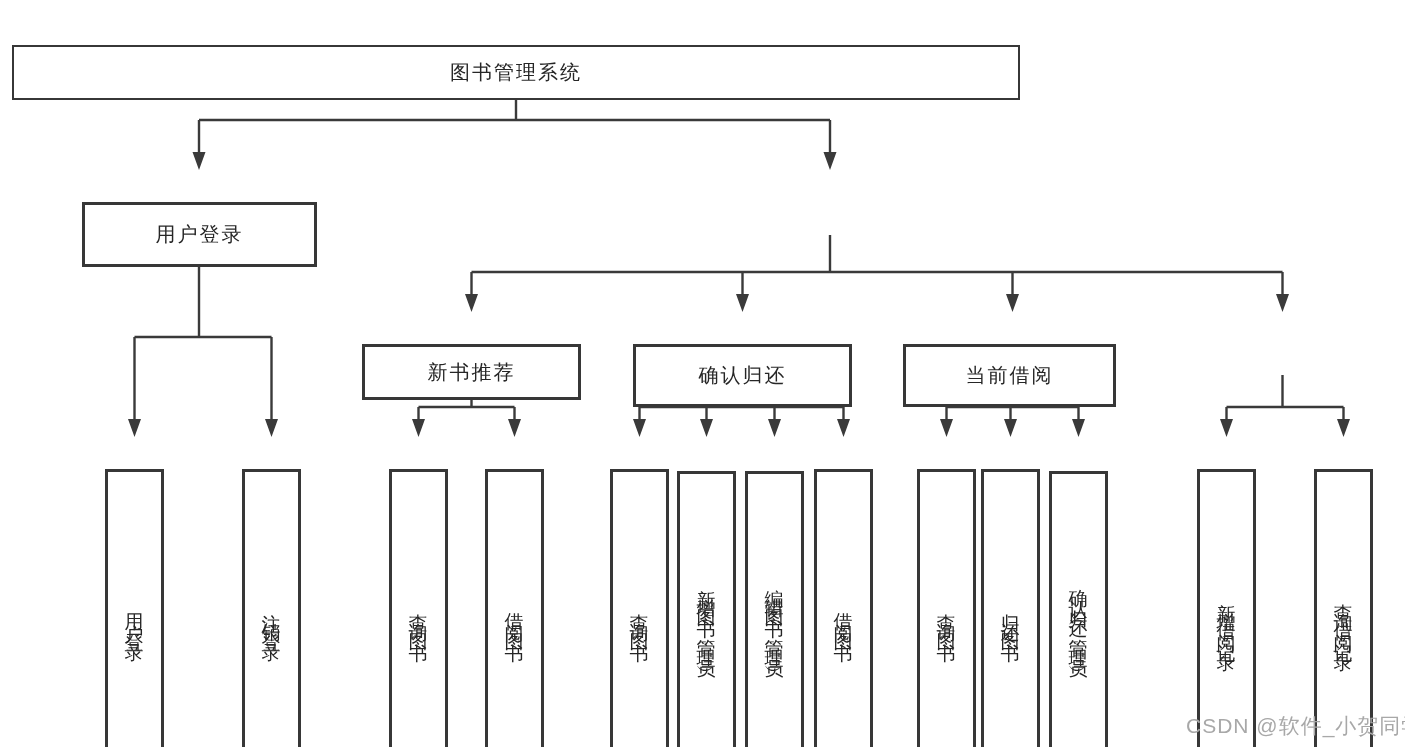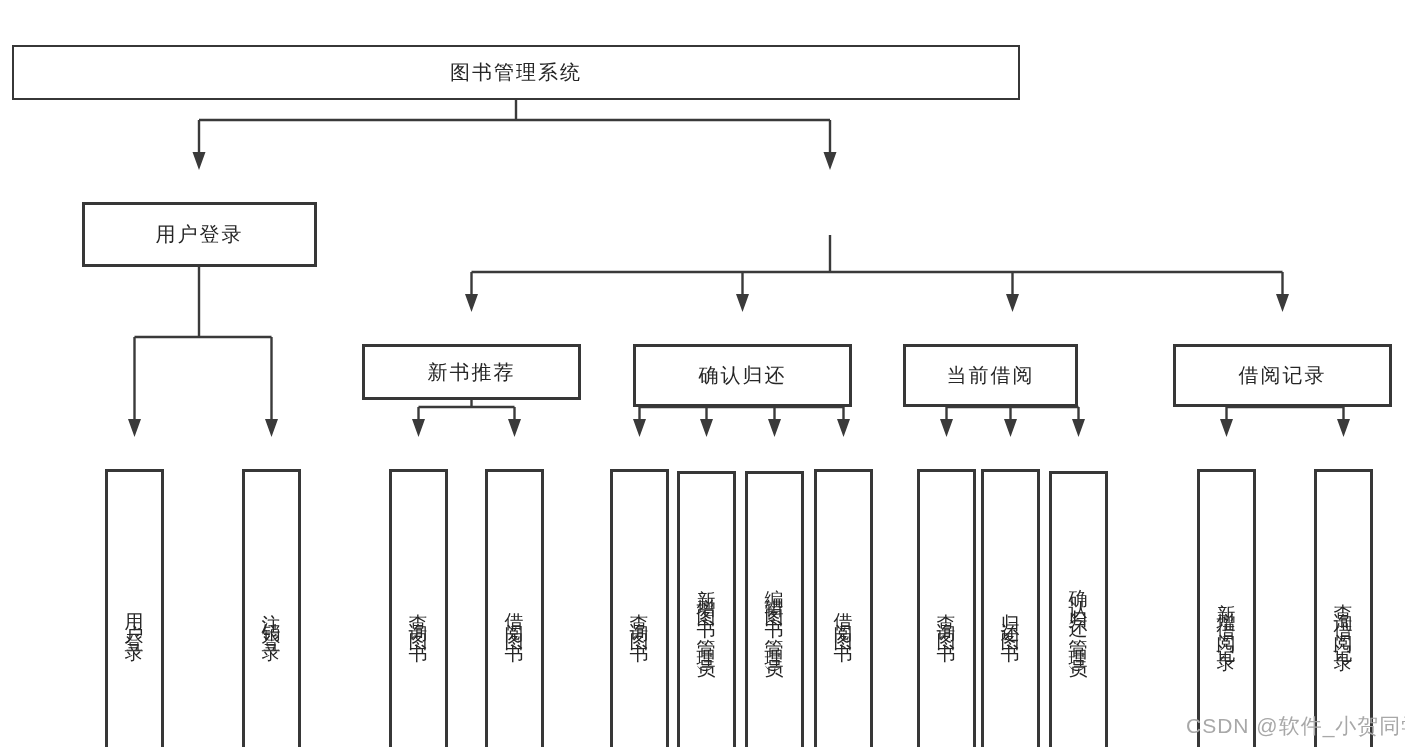--- a/index.html
+++ b/index.html
@@ -101,25 +101,22 @@
   <div class="box h" style="left:82px;top:170px;width:235px;height:65px">
     <span>用户登录</span>
   </div>
 
   <div class="box h" style="left:362px;top:312px;width:219px;height:56px">
     <span>新书推荐</span>
   </div>
   <div class="box h" style="left:633px;top:312px;width:219px;height:63px">
     <span>确认归还</span>
   </div>
-  <div class="box h" style="left:903px;top:312px;width:175px;height:63px">
+  <div class="box h" style="left:903px;top:312px;width:213px;height:63px">
     <span>当前借阅</span>
-  </div>
-  <div class="box h" style="left:1173px;top:312px;width:219px;height:63px">
-    <span>借阅记录</span>
   </div>
 
   <div class="box v" style="left:105px;top:437px;width:59px;height:298px">
     <span>用户登录</span>
   </div>
   <div class="box v" style="left:242px;top:437px;width:59px;height:298px">
     <span>注销登录</span>
   </div>
 
   <div class="box v" style="left:389px;top:437px;width:59px;height:298px">

